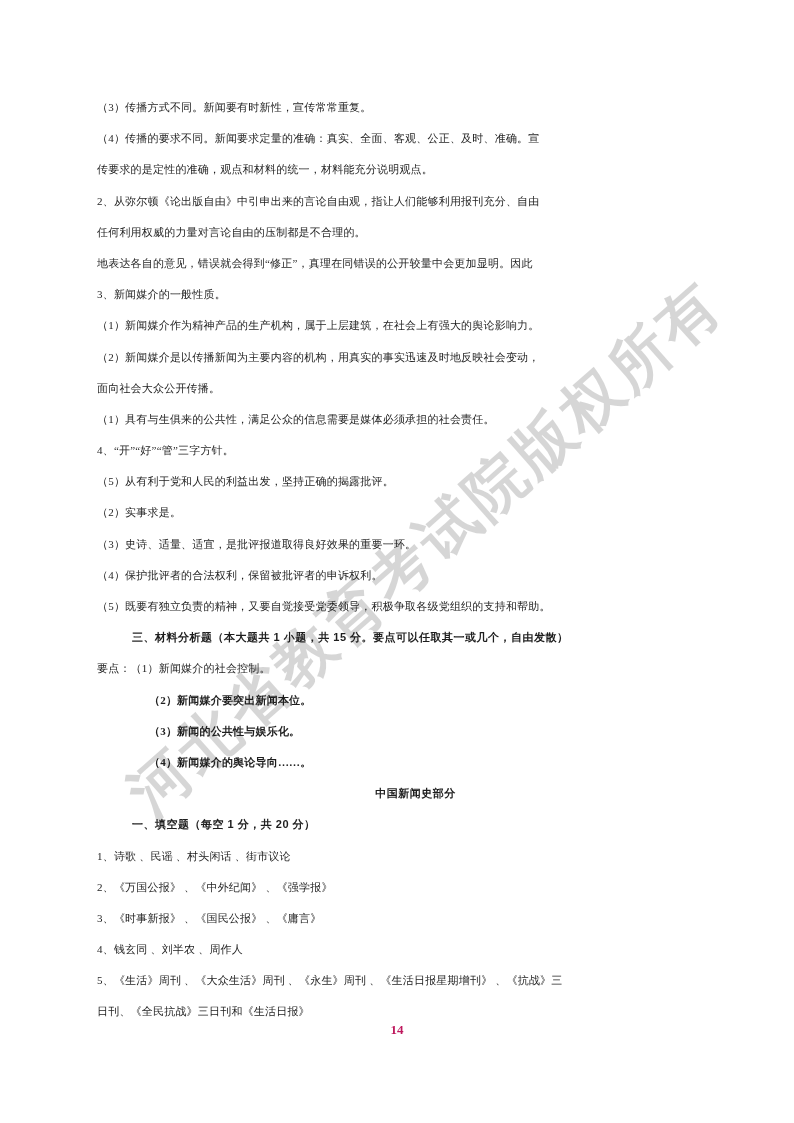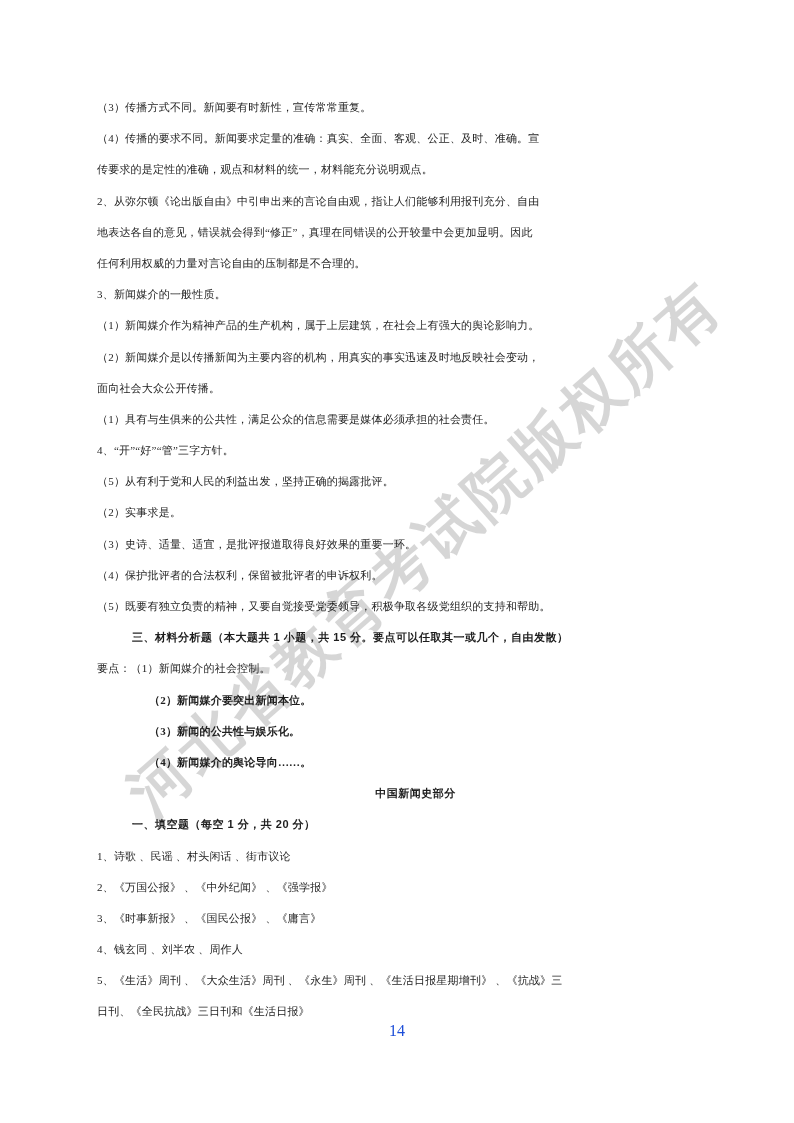--- a/index.html
+++ b/index.html
@@ -58,39 +58,40 @@
   .line.indent {
     padding-left: 52px;
     font-weight: bold;
   }
   .page-number {
     position: absolute;
     left: 0;
     top: 1022px;
     width: 100%;
     text-align: center;
-    font-size: 16px;
-    color: #1d4ed8;
+    font-size: 13px;
+    color: #be185d;
     z-index: 2;
+    font-weight: bold;
   }
 </style>
 </head>
 <body>
 
 <div class="page">
 
   <div class="watermark">河北省教育考试院版权所有</div>
 
   <div class="content">
     <div class="line">（3）传播方式不同。新闻要有时新性，宣传常常重复。</div>
     <div class="line">（4）传播的要求不同。新闻要求定量的准确：真实、全面、客观、公正、及时、准确。宣</div>
     <div class="line">传要求的是定性的准确，观点和材料的统一，材料能充分说明观点。</div>
     <div class="line">2、从弥尔顿《论出版自由》中引申出来的言论自由观，指让人们能够利用报刊充分、自由</div>
+    <div class="line">任何利用权威的力量对言论自由的压制都是不合理的。</div>
     <div class="line">地表达各自的意见，错误就会得到“修正”，真理在同错误的公开较量中会更加显明。因此</div>
-    <div class="line">任何利用权威的力量对言论自由的压制都是不合理的。</div>
     <div class="line">3、新闻媒介的一般性质。</div>
     <div class="line">（1）新闻媒介作为精神产品的生产机构，属于上层建筑，在社会上有强大的舆论影响力。</div>
     <div class="line">（2）新闻媒介是以传播新闻为主要内容的机构，用真实的事实迅速及时地反映社会变动，</div>
     <div class="line">面向社会大众公开传播。</div>
     <div class="line">（1）具有与生俱来的公共性，满足公众的信息需要是媒体必须承担的社会责任。</div>
     <div class="line">4、“开”“好”“管”三字方针。</div>
     <div class="line">（5）从有利于党和人民的利益出发，坚持正确的揭露批评。</div>
     <div class="line">（2）实事求是。</div>
     <div class="line">（3）史诗、适量、适宜，是批评报道取得良好效果的重要一环。</div>
     <div class="line">（4）保护批评者的合法权利，保留被批评者的申诉权利。</div>

